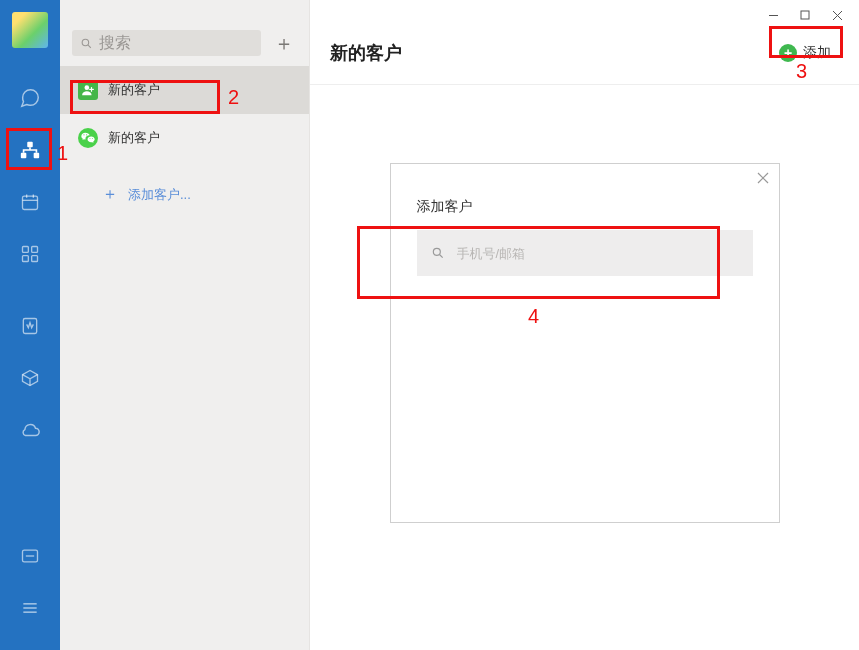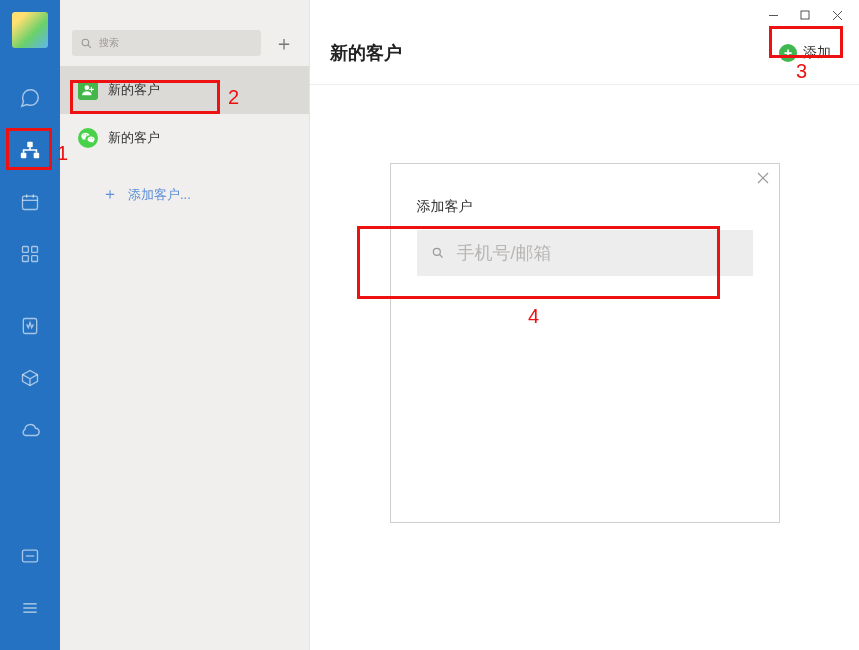--- a/index.html
+++ b/index.html
@@ -11,21 +11,21 @@
 .rail { width: 60px; background: #2472c1; display: flex; flex-direction: column; align-items: center; padding-top: 12px; }
 .avatar { width: 36px; height: 36px; background: linear-gradient(135deg,#ffe070 20%,#6bd06b 60%, #5fb5ee 100%); border-radius: 3px; margin-bottom: 30px; }
 .rail-icon { width: 40px; height: 40px; display: flex; align-items: center; justify-content: center; margin-bottom: 12px; color: rgba(255,255,255,0.6); cursor: pointer; border-radius: 4px; }
 .rail-icon.active { color: #fff; }
 .rail-spacer { flex: 1; }
 .rail-bottom { display: flex; flex-direction: column; align-items: center; padding-bottom: 10px; }
 
 
 .sidebar { width: 250px; background: #f0efee; border-right: 1px solid #e6e4e2; display: flex; flex-direction: column; }
 .search-row { display: flex; align-items: center; padding: 30px 12px 10px 12px; gap: 10px; }
-.search-box { flex: 1; background: #e0dedb; border-radius: 3px; height: 26px; display: flex; align-items: center; padding: 0 8px; color: #9a9794; font-size: 10px; }
+.search-box { flex: 1; background: #e0dedb; border-radius: 3px; height: 26px; display: flex; align-items: center; padding: 0 8px; color: #9a9794; font-size: 16px; }
 .search-box .si { margin-right: 6px; color: #9a9794; }
 .plus-btn { width: 26px; height: 26px; display: flex; align-items: center; justify-content: center; color: #7a7875; font-size: 20px; cursor: pointer; }
 
 .list-item { display: flex; align-items: center; height: 48px; padding: 0 18px; font-size: 13px; color: #333; cursor: pointer; gap: 10px; }
 .list-item.selected { background: #dcdad7; }
 .item-icon { width: 20px; height: 20px; display: flex; align-items: center; justify-content: center; border-radius: 3px; }
 .item-icon.new-c { background: #45b649; }
 .item-icon.my-c { background: #4ad14a; border-radius: 50%; position: relative; }
 
 .add-member { padding: 22px 18px 0 42px; font-size: 13px; color: #5a8ed8; cursor: pointer; display: flex; align-items: center; gap: 10px; }
@@ -40,21 +40,21 @@
 .header h1 { font-size: 18px; font-weight: 600; color: #222; }
 .add-btn { display: flex; align-items: center; gap: 6px; font-size: 14px; color: #333; cursor: pointer; padding: 4px 8px; }
 .add-btn .circle { width: 18px; height: 18px; border-radius: 50%; background: #3fb84f; color: #fff; display:flex; align-items:center; justify-content:center; font-size:14px; font-weight:bold; line-height:1; }
 
 
 .modal { position: absolute; top: 163px; left: 50%; transform: translateX(-50%); width: 390px; height: 360px; border: 1px solid #cfcfcf; background: #fff; }
 .modal-close { position: absolute; top: 8px; right: 10px; color: #999; font-size: 14px; cursor: pointer; }
 .modal-title { padding: 34px 26px 14px 26px; font-size: 14px; color: #333; }
 .modal-input { margin: 0 26px; background: #eeeded; height: 46px; display: flex; align-items: center; padding: 0 14px; }
 .modal-input .si { color: #999; margin-right: 12px; }
-.modal-input input { border: none; background: transparent; outline: none; font-size: 18px; color: #0f766e; flex: 1; }
+.modal-input input { border: none; background: transparent; outline: none; font-size: 13px; color: #0f766e; flex: 1; }
 .modal-input input::placeholder { color: #b8b6b4; }
 
 
 .ann { position: absolute; border: 3px solid #e11; pointer-events: none; }
 .ann-label { position: absolute; color: #e11; font-size: 20px; font-weight: 500; pointer-events: none; }
 
 svg { display: block; }
 </style>
 </head>
 <body>

